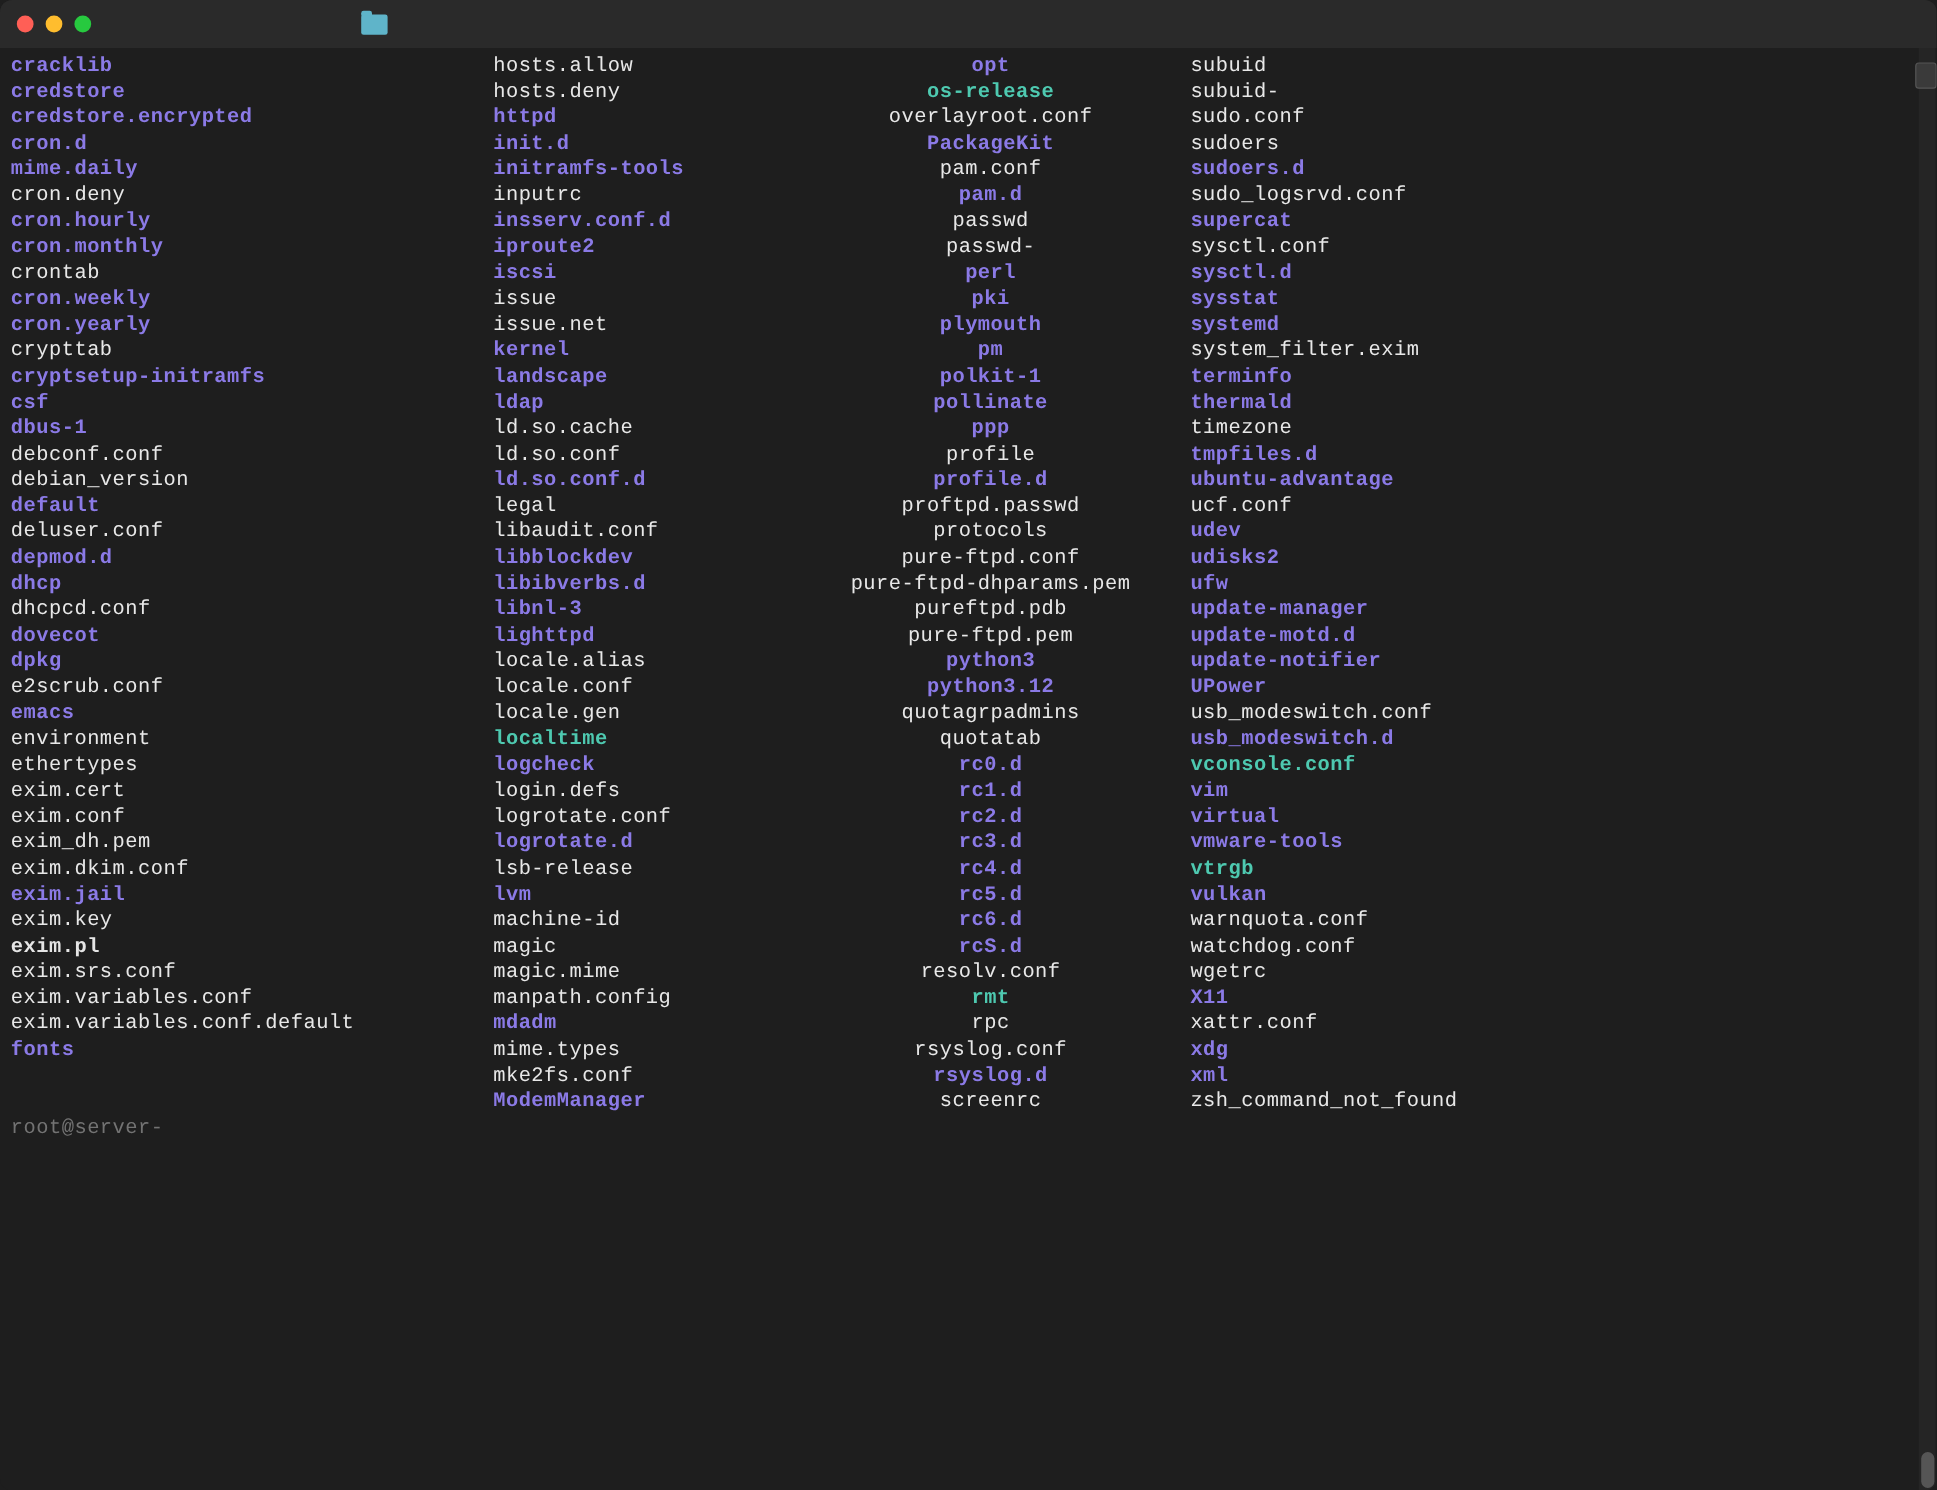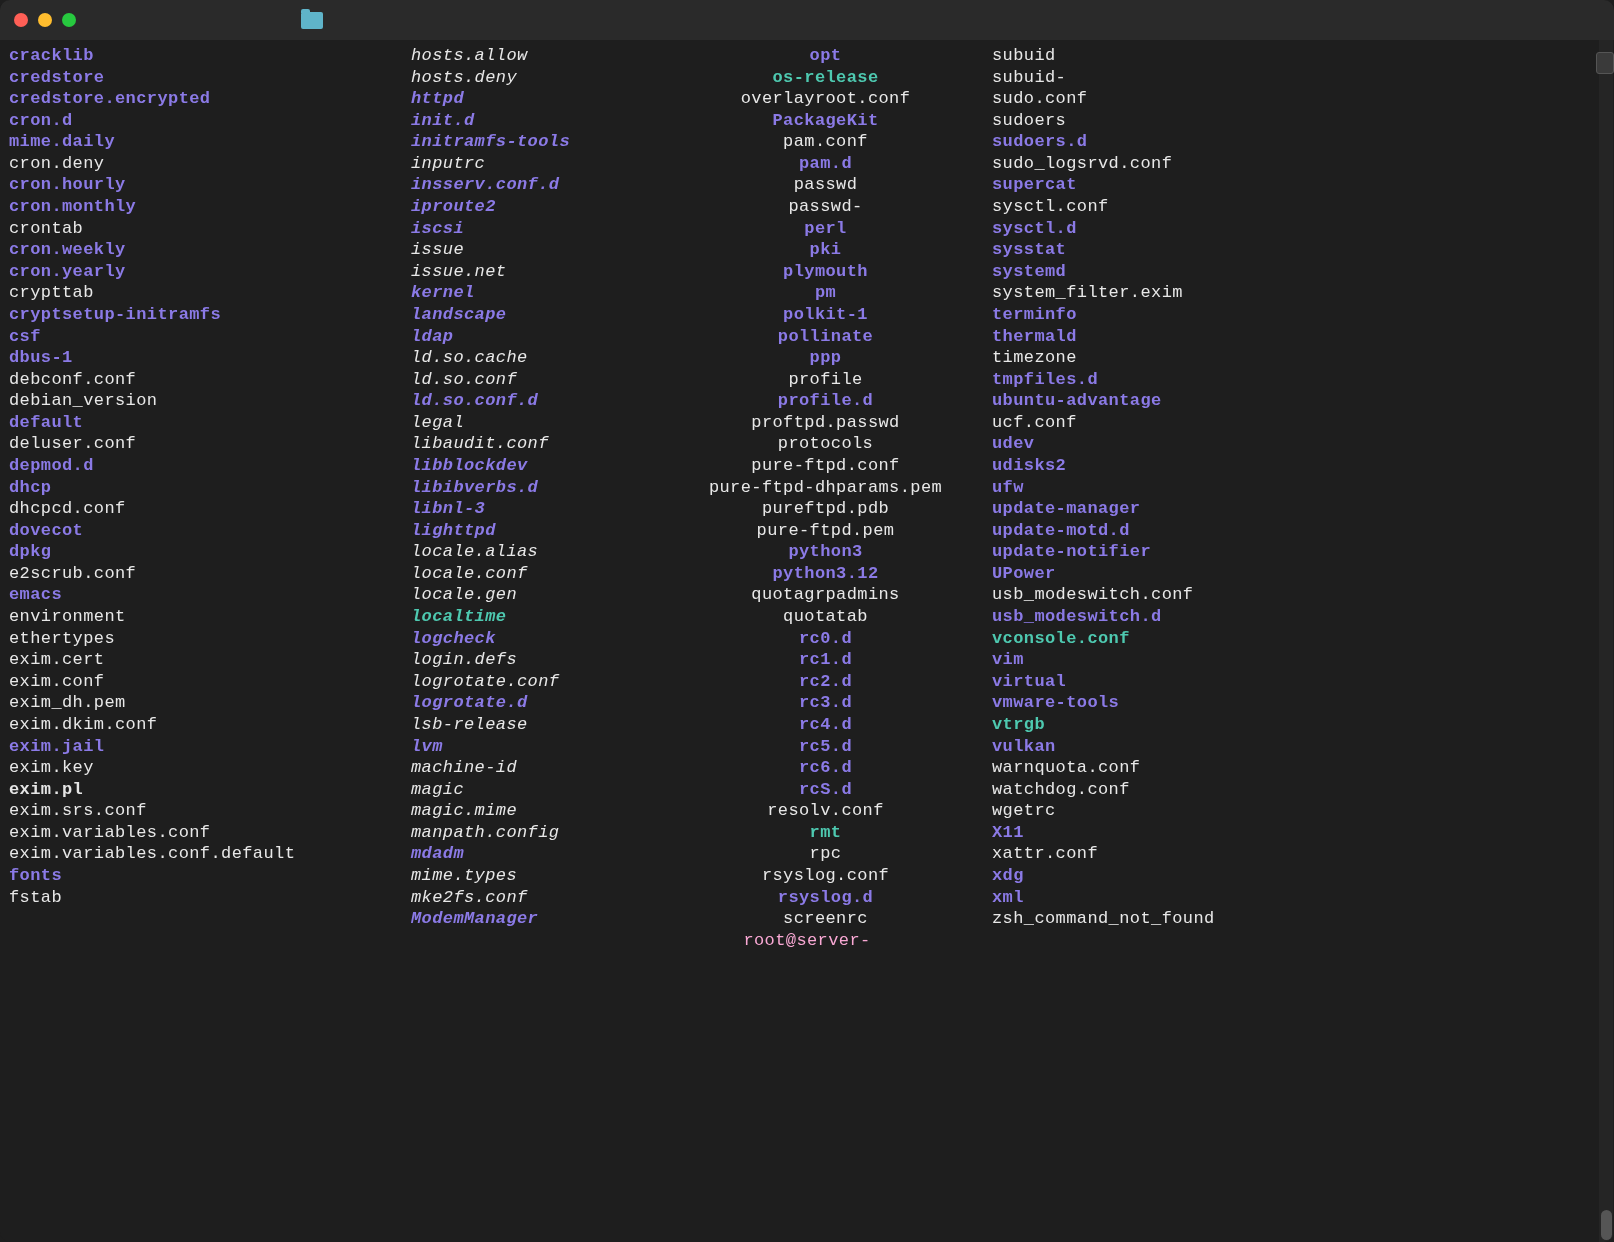--- a/index.html
+++ b/index.html
@@ -71,36 +71,35 @@
     }
     .columns {
       display: flex;
       position: relative;
     }
     .col {
       display: flex;
       flex-direction: column;
     }
     .col0 { min-width: 402px; }
-    .col1 { min-width: 248px; font-style: italic; }
+    .col1 { min-width: 248px; }
     .col2 { min-width: 333px; text-align: center; }
     .col3 { min-width: 310px; }
     .entry {
       white-space: pre;
       letter-spacing: 0.4px;
     }
     .c-white { color: #e8e8e8; }
     .c-purple { color: #8b7ae6; font-weight: 600; }
     .c-cyan { color: #4ec9b0; font-weight: 600; }
     .c-green { color: #e5e5e5; font-weight: 700; }
     .prompt-line {
       margin-top: 0;
       letter-spacing: 0.4px;
-      color: #f9a8d4;
-      text-align: center;
+      color: #737373;
     }
     .scrollbar {
       position: absolute;
       right: 1px;
       top: 40px;
       width: 14px;
       height: calc(100% - 40px);
       background: #252525;
     }
     .scrollbar-thumb {
@@ -171,21 +170,20 @@
           <span class="entry c-white">exim.conf</span>
           <span class="entry c-white">exim_dh.pem</span>
           <span class="entry c-white">exim.dkim.conf</span>
           <span class="entry c-purple">exim.jail</span>
           <span class="entry c-white">exim.key</span>
           <span class="entry c-green">exim.pl</span>
           <span class="entry c-white">exim.srs.conf</span>
           <span class="entry c-white">exim.variables.conf</span>
           <span class="entry c-white">exim.variables.conf.default</span>
           <span class="entry c-purple">fonts</span>
-          <span class="entry c-white">fstab</span>
         </div>
       <div class="col col1" id="col1">
           <span class="entry c-white">hosts.allow</span>
           <span class="entry c-white">hosts.deny</span>
           <span class="entry c-purple">httpd</span>
           <span class="entry c-purple">init.d</span>
           <span class="entry c-purple">initramfs-tools</span>
           <span class="entry c-white">inputrc</span>
           <span class="entry c-purple">insserv.conf.d</span>
           <span class="entry c-purple">iproute2</span>

